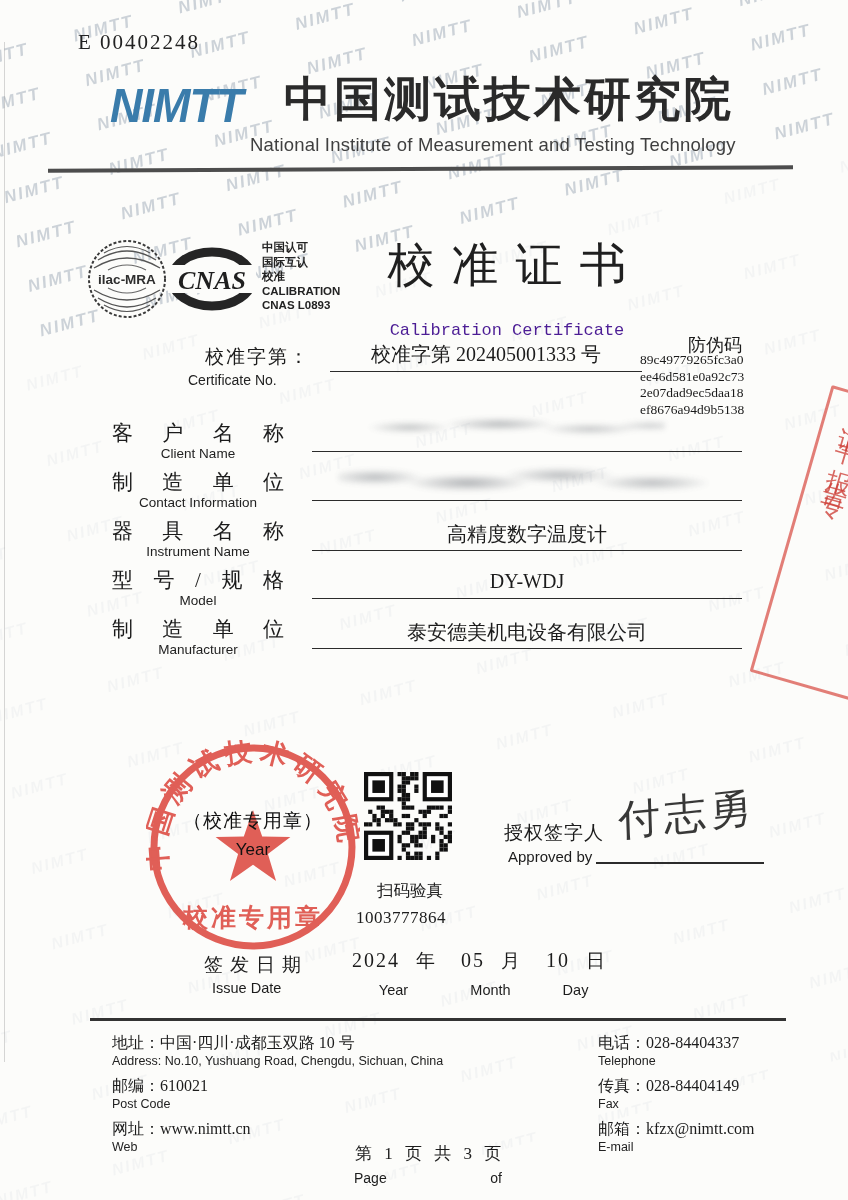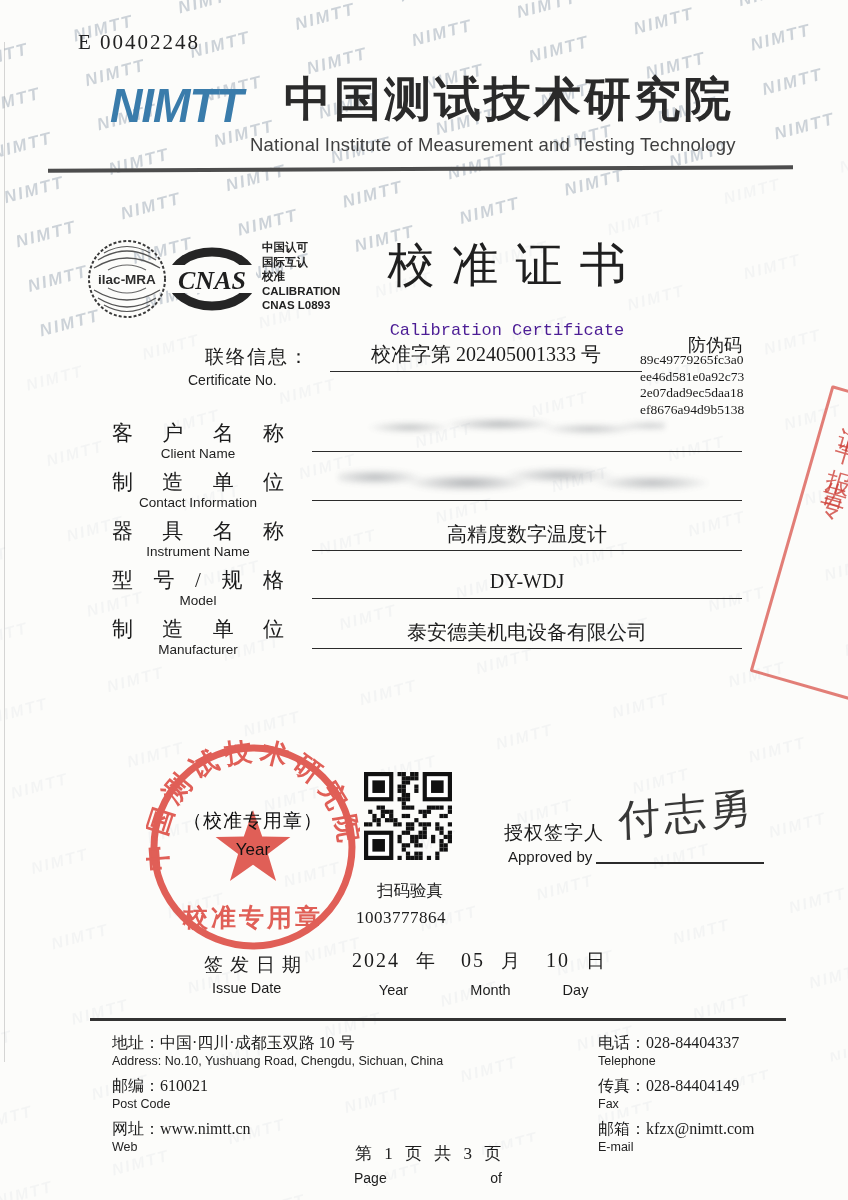--- a/index.html
+++ b/index.html
@@ -143,21 +143,21 @@
     <div>校准</div>
     <div>CALIBRATION</div>
     <div>CNAS L0893</div>
   </div>
 
   <div class="abs title-block">
     <div class="title-cn">校准证书</div>
     <div class="title-en">Calibration Certificate</div>
   </div>
 
-  <div class="abs certno-label">联络信息：</div>
+  <div class="abs certno-label">校准字第：</div>
   <div class="abs certno-en">Certificate No.</div>
   <div class="abs certno-value">校准字第 202405001333 号</div>
 
   <div class="abs anti-label">防伪码</div>
   <div class="abs anti-code">
     <div>89c49779265fc3a0</div>
     <div>ee46d581e0a92c73</div>
     <div>2e07dad9ec5daa18</div>
     <div>ef8676a94d9b5138</div>
   </div>

